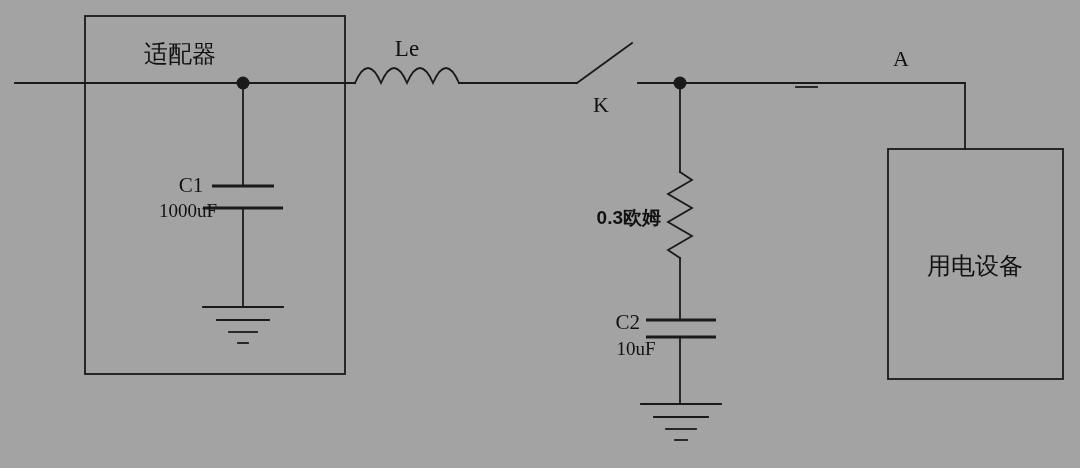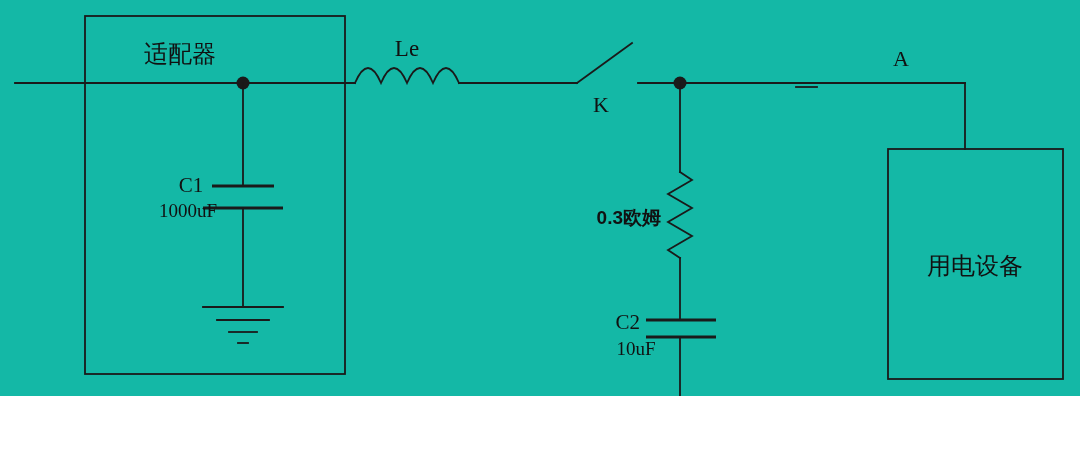--- a/index.html
+++ b/index.html
@@ -3,22 +3,22 @@
 <meta charset="utf-8">
 <style>
   html, body {
     margin: 0;
     padding: 0;
     background: #ffffff;
   }
   .stage {
     position: relative;
     width: 1080px;
-    height: 396px;
-    background: #14b8a6;
+    height: 468px;
+    background: #a3a3a3;
     overflow: hidden;
   }
   svg {
     display: block;
   }
   .wire {
     stroke: #1a1a1a;
     stroke-width: 1.8;
     fill: none;
     stroke-linecap: square;

